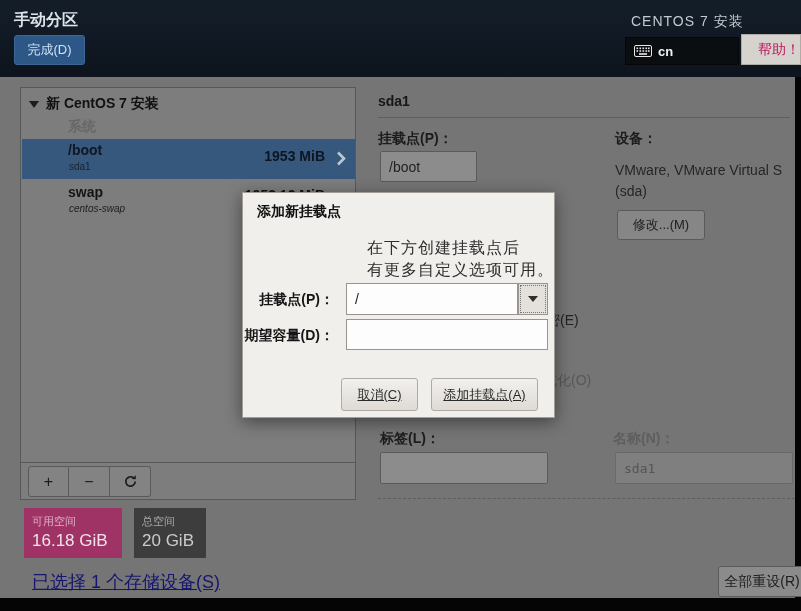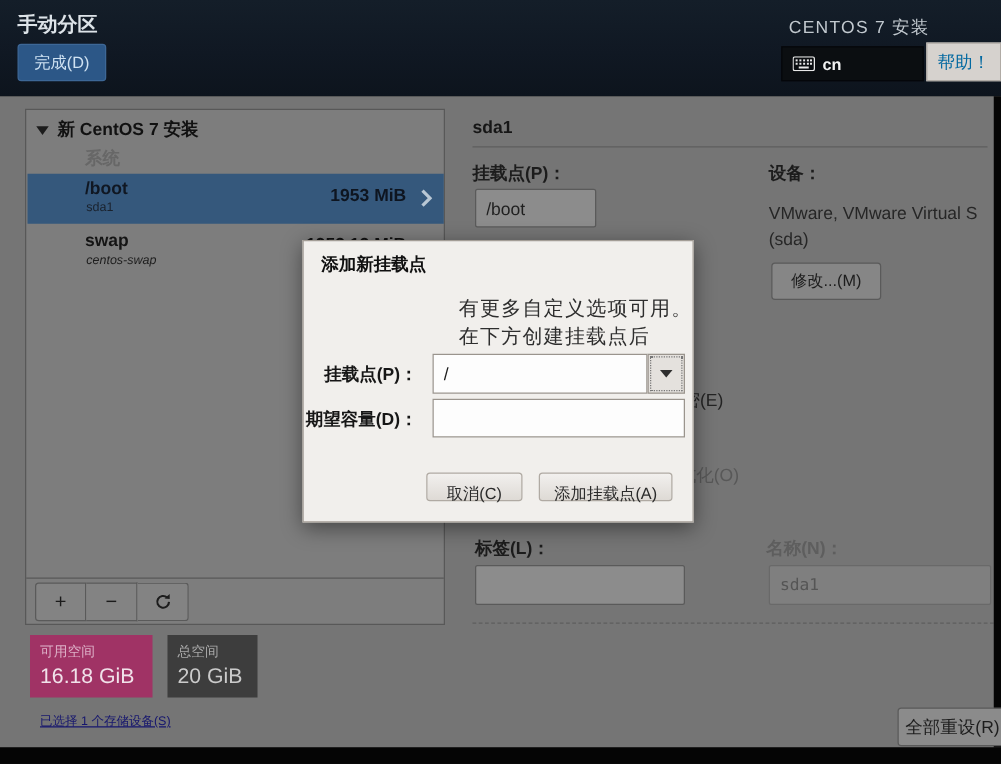--- a/index.html
+++ b/index.html
@@ -12,22 +12,22 @@
     background:linear-gradient(180deg,#141e29 0%,#101823 55%,#0d141d 100%); }
   .screen-title { position:absolute; left:14px; top:10px; font-size:16px; font-weight:bold; color:#dde3e8; }
   .done-btn { position:absolute; left:14px; top:35px; width:71px; height:30px;
     background:#2c5787; border:1px solid #3d6796; border-radius:3px;
     color:#cfe2f2; font-size:13px; text-align:center; line-height:28px; }
   .product-title { position:absolute; left:631px; top:13px; font-size:14px; color:#c2c9cf; letter-spacing:1px; }
   .kbd-bar { position:absolute; left:625px; top:37px; width:114px; height:28px;
     background:#0b0e11; border:1px solid #04060a; display:flex; align-items:center; padding-left:8px; gap:6px;text-align:right; }
   .kbd-bar span { color:#f2f2f2; font-size:13px; font-weight:bold; }
   .help-btn { position:absolute; left:741px; top:34px; width:60px; height:31px;
-    background:#d6d2ce; border:1px solid #b0aba5; color:#0369a1; font-size:14px;
-    text-align:center; line-height:29px; }
+    background:#d6d2ce; border:1px solid #b0aba5; color:#be185d; font-size:14px;
+    text-align:right; line-height:29px; }
 
   
   .content-bg { position:absolute; left:0; top:77px; width:801px; height:521px; background:#757575; }
   .edge-right { position:absolute; left:795px; top:77px; width:6px; height:521px; background:#050505; z-index:2; }
   .edge-bottom { position:absolute; left:0; top:598px; width:801px; height:13px; background:#050505; z-index:2; }
 
   
   .device-list { position:absolute; left:20px; top:87px; width:336px; height:413px;
     background:#7d7d7d; border:1px solid #585858; }
   .tree-root { position:absolute; left:8px; top:7px; display:flex; align-items:center; gap:7px; }
@@ -53,21 +53,21 @@
   .tb-last { border-radius:0 3px 3px 0; display:flex; align-items:center; justify-content:center; }
 
   .space-box { position:absolute; padding:6px 8px; }
   .avail-box { left:24px; top:508px; width:98px; height:50px; background:#a03365; }
   .avail-box .sb-label { font-size:11px; color:#ddb0c7; }
   .avail-box .sb-value { font-size:17px; color:#f1e2ea; margin-top:2px; }
   .total-box { left:134px; top:508px; width:72px; height:50px; background:#3d3d3d; }
   .total-box .sb-label { font-size:11px; color:#a9a9a9; }
   .total-box .sb-value { font-size:17px; color:#cbcbcb; margin-top:2px; }
 
-  .selected-link { position:absolute; left:32px; top:570px; font-size:10px; color:#16166e; text-decoration:underline; }
+  .selected-link { position:absolute; left:32px; top:570px; font-size:18px; color:#16166e; text-decoration:underline; }
 
   
   .rp-title { position:absolute; left:378px; top:93px; font-size:14px; font-weight:bold; color:#161616; }
   .rp-hr { position:absolute; left:378px; top:117px; width:412px; height:1px; background:#5e5e5e; }
   .rp-label { position:absolute; font-size:14px; font-weight:bold; color:#1c1c1c; }
   .rp-input { position:absolute; background:#8c8c8c; border:1px solid #5a5a5a; border-radius:2px;
     font-size:14px; color:#1f1f1f; padding:0 8px; font-family:"Liberation Sans","DejaVu Sans",sans-serif; }
   .rp-device-value { position:absolute; left:615px; top:160px; width:182px; font-size:14px; color:#262626; line-height:21px; }
   .rp-btn { position:absolute; background:#868686; border:1px solid #5a5a5a; border-radius:3px;
     font-size:13px; color:#1d1d1d; text-align:center; }
@@ -89,22 +89,22 @@
   .dlg-label-mount { top:98px; }
   .dlg-label-cap { top:134px; }
   .dlg-entry { position:absolute; background:#fdfdfd; border:1px solid #9a948d;
     font-size:14px; color:#1a1a1a; padding:0 8px; font-family:"Liberation Sans","DejaVu Sans",sans-serif; }
   .dlg-combo-entry { left:103px; top:90px; width:172px; height:32px; }
   .dlg-combo-btn { position:absolute; left:275px; top:90px; width:30px; height:32px;
     background:#e4e1dd; border:1px solid #9a948d; outline:1px dotted #777; outline-offset:-3px;
     display:flex; align-items:center; justify-content:center; }
   .dd-arrow { width:0; height:0; border-left:5px solid transparent; border-right:5px solid transparent; border-top:6px solid #2e2e2e; }
   .dlg-cap-entry { left:103px; top:126px; width:202px; height:31px; }
-  .dlg-btn { position:absolute; top:185px; height:23px; background:linear-gradient(180deg,#f2f0ee,#dedad5);
-    border:1px solid #b0aaa3; border-radius:3px; font-size:13px; color:#2b2b2b; text-align:center; line-height:31px; }
+  .dlg-btn { position:absolute; top:185px; height:33px; background:linear-gradient(180deg,#f2f0ee,#dedad5);
+    border:1px solid #b0aaa3; border-radius:3px; font-size:13px; color:#2b2b2b; text-align:center; line-height:31px;text-decoration:underline; }
   .dlg-cancel { left:98px; width:77px; }
   .dlg-add { left:188px; width:107px; }
 </style>
 </head>
 <body>
 
 <div id="app">
 
   <div class="header">
     <div class="screen-title">手动分区</div>
@@ -201,22 +201,22 @@
 
   <div class="rp-dashed"></div>
   <div class="rp-btn reset-btn">全部重设(R)</div>
 
   <div class="edge-right"></div>
   <div class="edge-bottom"></div>
 
   <div class="dialog">
     <div class="dlg-title">添加新挂载点</div>
     <div class="dlg-desc">
+      <div>在下方创建挂载点后</div>
       <div>有更多自定义选项可用。</div>
-      <div>在下方创建挂载点后</div>
     </div>
 
     <div class="dlg-label dlg-label-mount">挂载点(P)：</div>
     <input class="dlg-entry dlg-combo-entry" value="/" style="">
     <div class="dlg-combo-btn">
       <span class="dd-arrow"></span>
     </div>
 
     <div class="dlg-label dlg-label-cap">期望容量(D)：</div>
     <input class="dlg-entry dlg-cap-entry" value="" style="">

